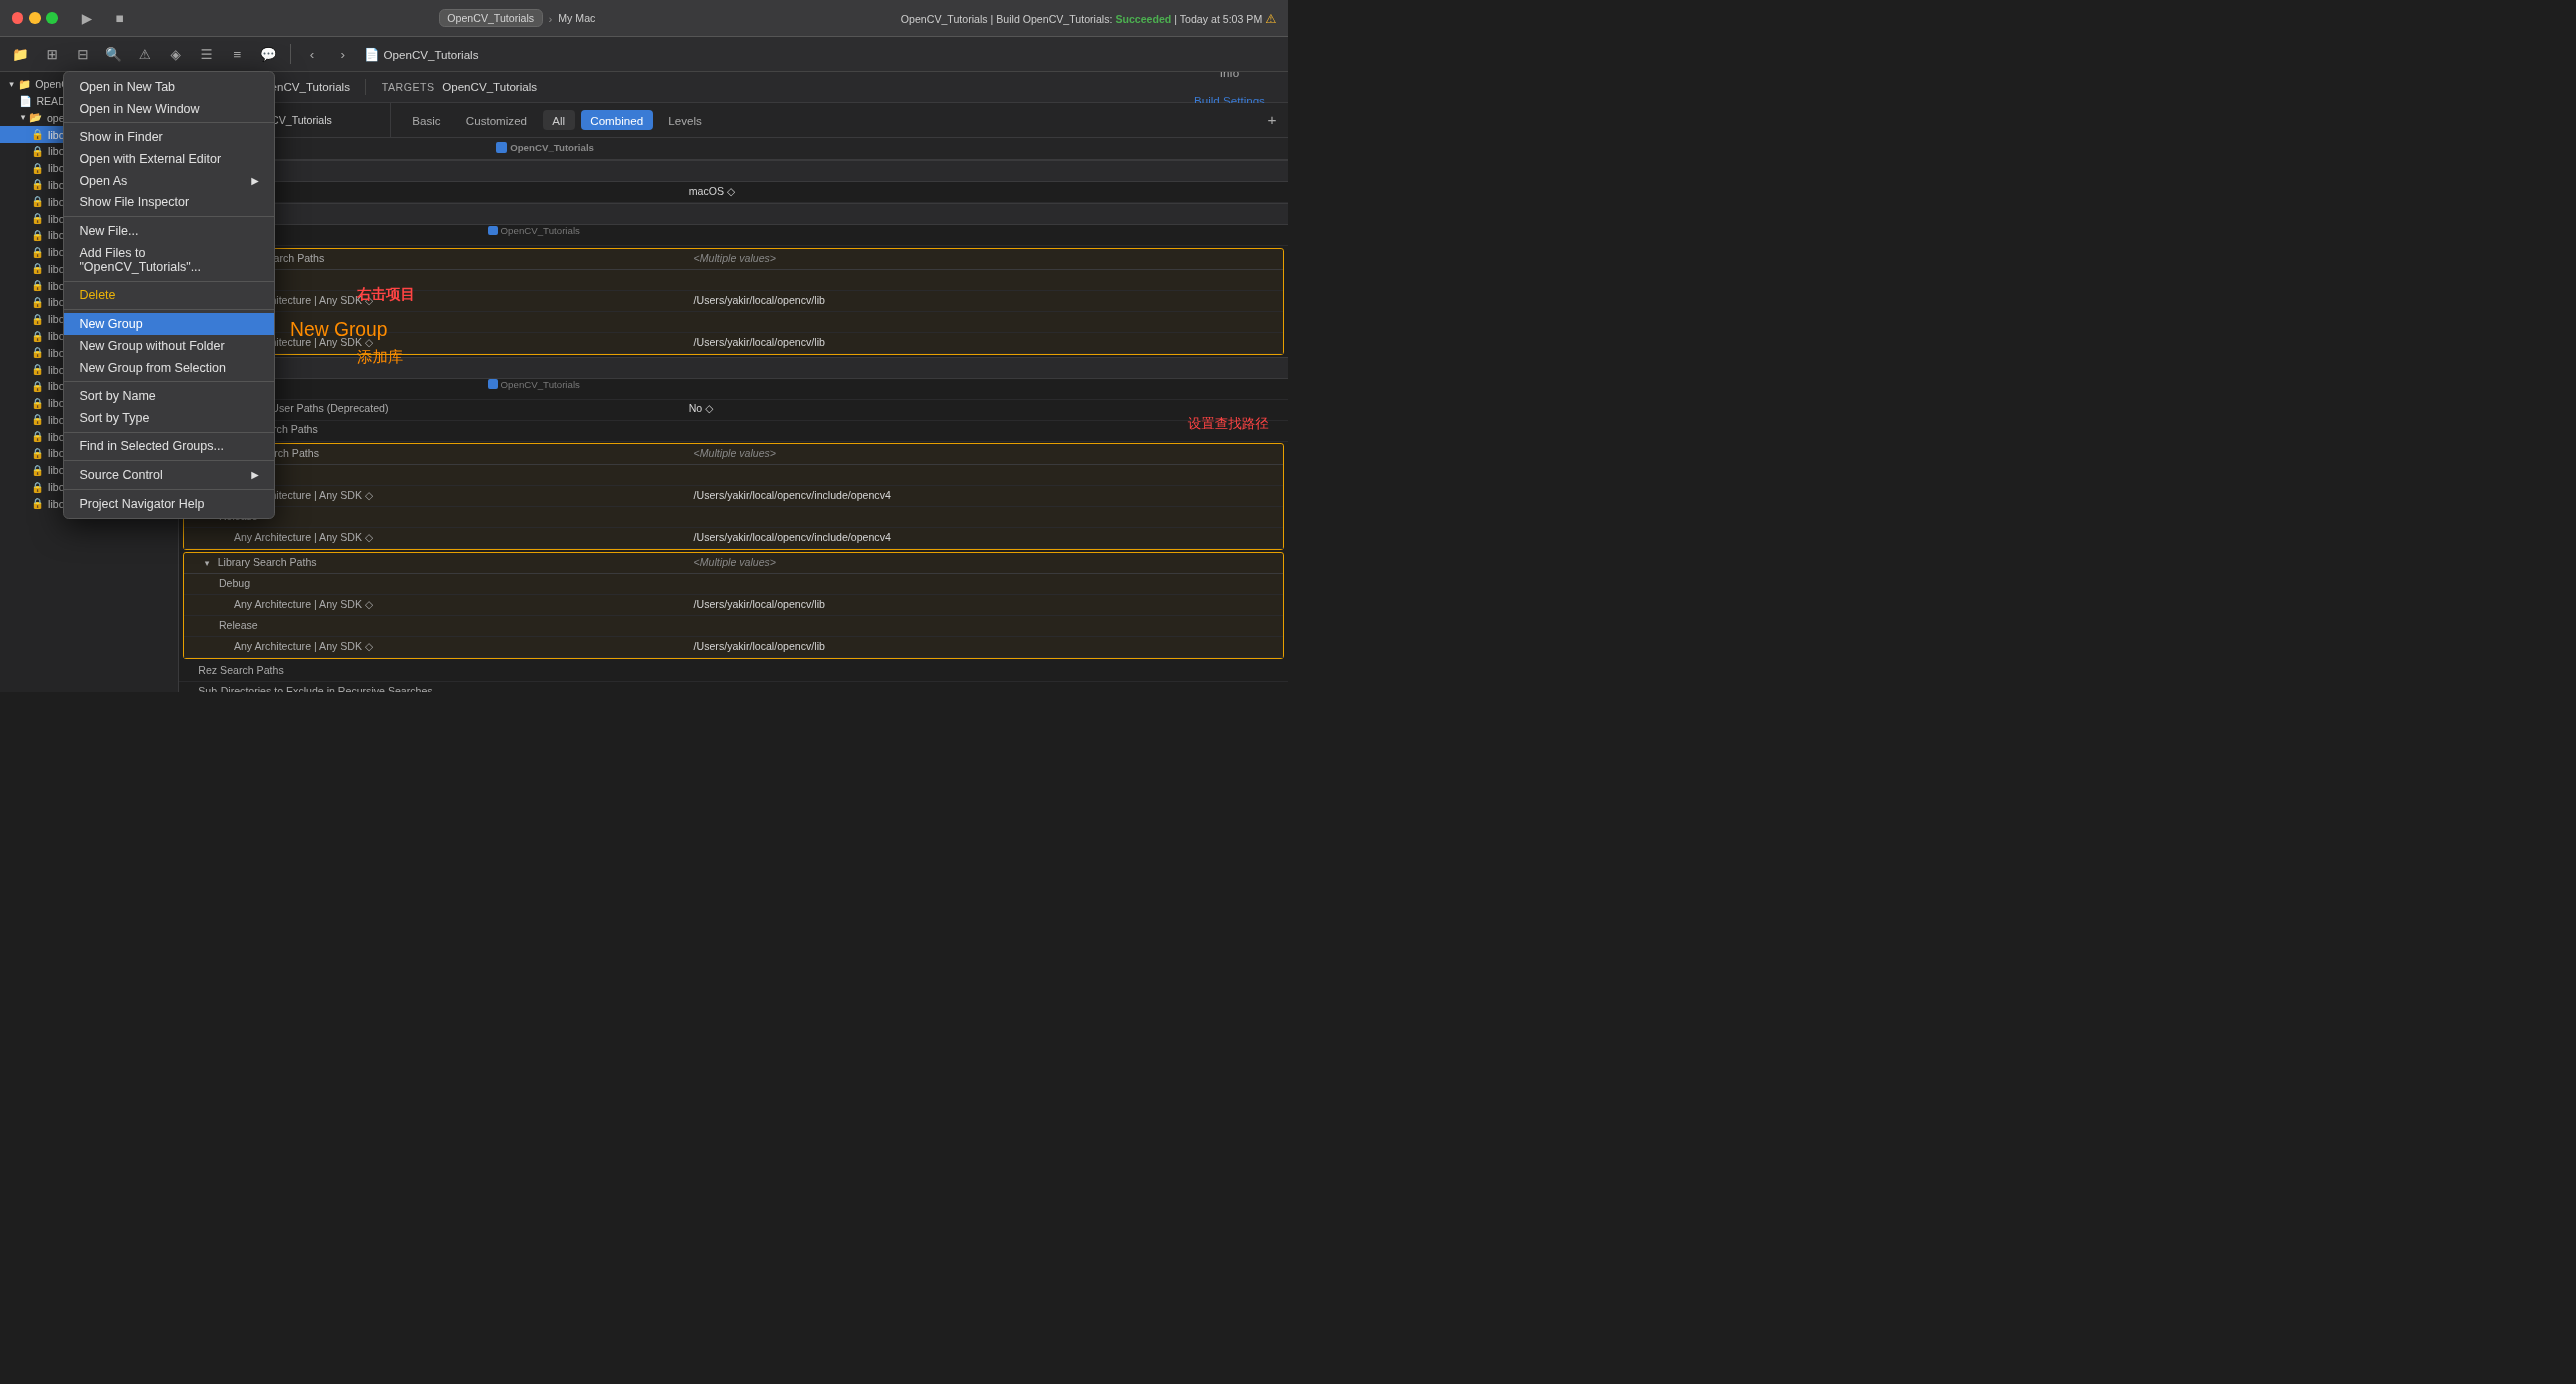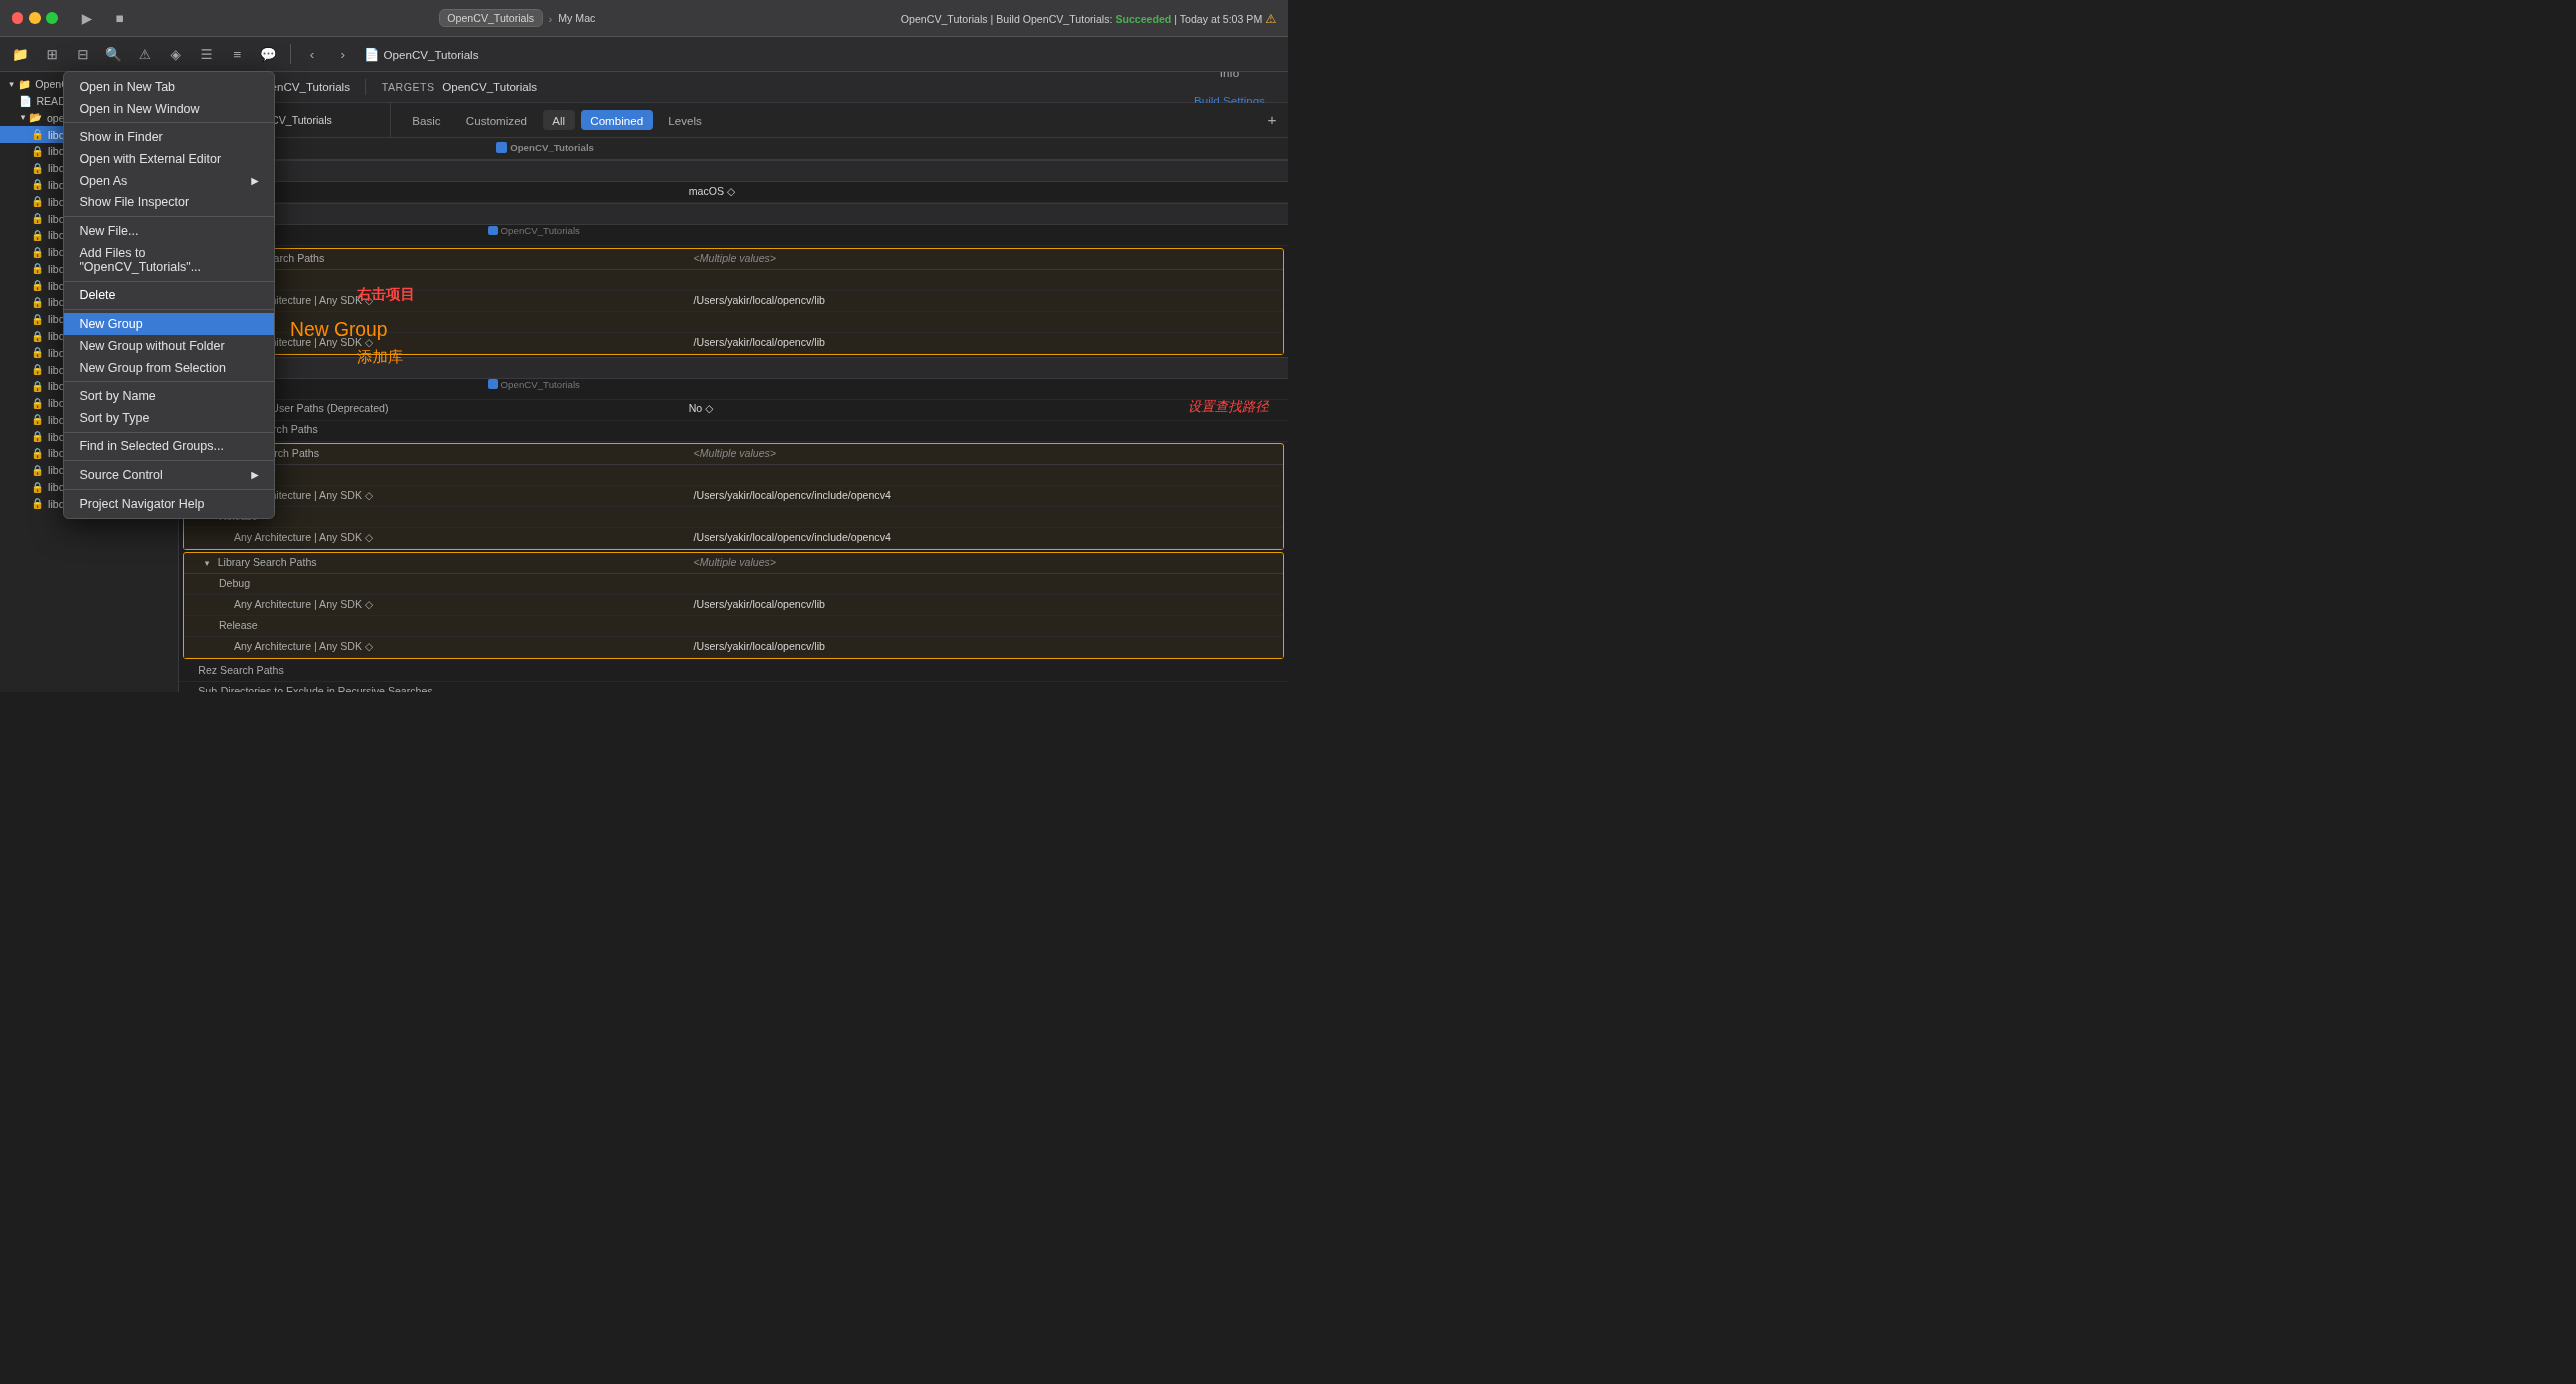--- a/index.html
+++ b/index.html
@@ -120,21 +120,21 @@
     }
     .menu-item {
       padding: 3.9px 15.4px;
       color: #e0e0e0;
       cursor: pointer;
       display: flex;
       align-items: center;
       justify-content: space-between;
     }
     .menu-item.highlighted { background: #3a7bd5; color: #fff; font-weight: 500; }
-    .menu-item.disabled { color: #ffffff; cursor: default; }
+    .menu-item.disabled { color: #eab308; cursor: default; }
     .menu-separator {
       height: 1px;
       background: #555;
       margin: 2.9px 0;
     }
     .menu-arrow { font-size: 9.7px; }
 
     
     .content {
       flex: 1;
@@ -259,27 +259,26 @@
       top: 347px;
       color: #ff8c00;
       font-size: 15.4px;
       font-weight: 500;
       z-index: 200;
       pointer-events: none;
     }
     .annotation-search-paths {
       position: absolute;
       right: 19.3px;
-      top: 398px;
+      top: 415px;
       color: #ff4444;
       font-size: 13.5px;
       font-weight: 500;
       z-index: 200;
       pointer-events: none;
-      font-style: italic;
     }
 
     .col-header-row {
       display: flex;
       align-items: center;
       border-bottom: 1px solid #3a3a3c;
       background: #252526;
       min-height: 21px;
     }
     .col-header-key {

